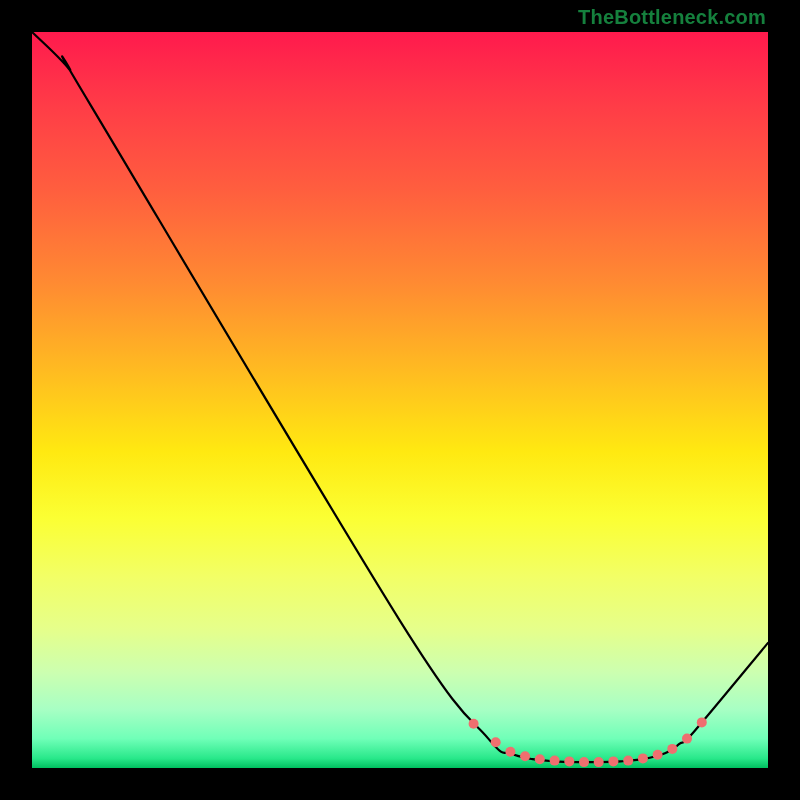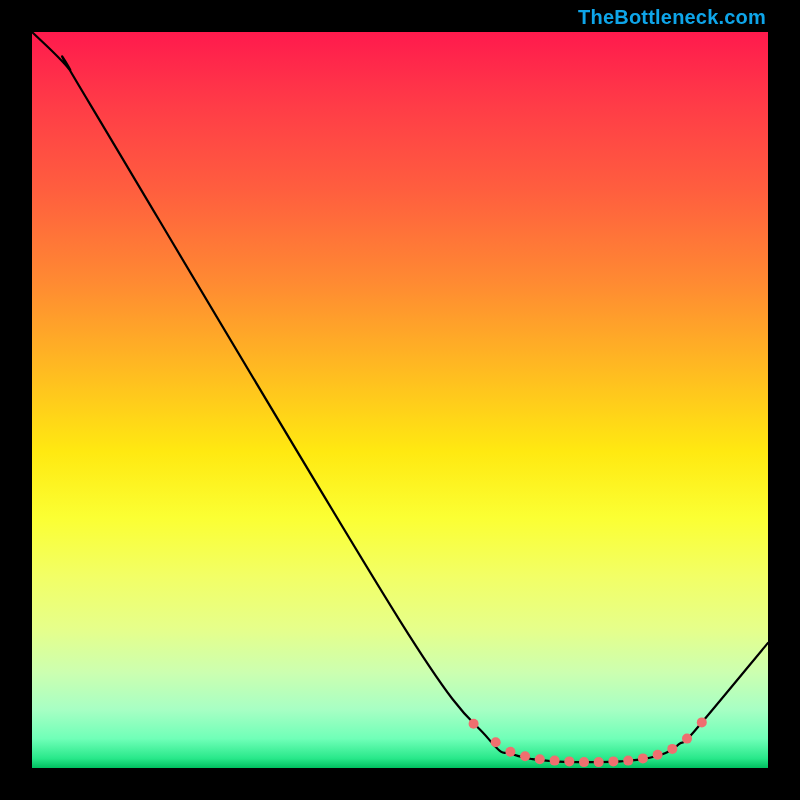--- a/index.html
+++ b/index.html
@@ -40,21 +40,21 @@
       #a8ffc4 92%,
       #70ffb8 96%,
       #28e88a 98.7%,
       #00c060 100%
     );
   }
   .watermark {
     position: absolute;
     top: 6px;
     right: 34px;
-    color: #0ea5e9;
+    color: #15803d;
     font-size: 20px;
     font-weight: 600;
     letter-spacing: 0.2px;
     user-select: none;
     text-align: center;
   }
   svg.curve {
     position: absolute;
     top: 32px;
     left: 32px;

